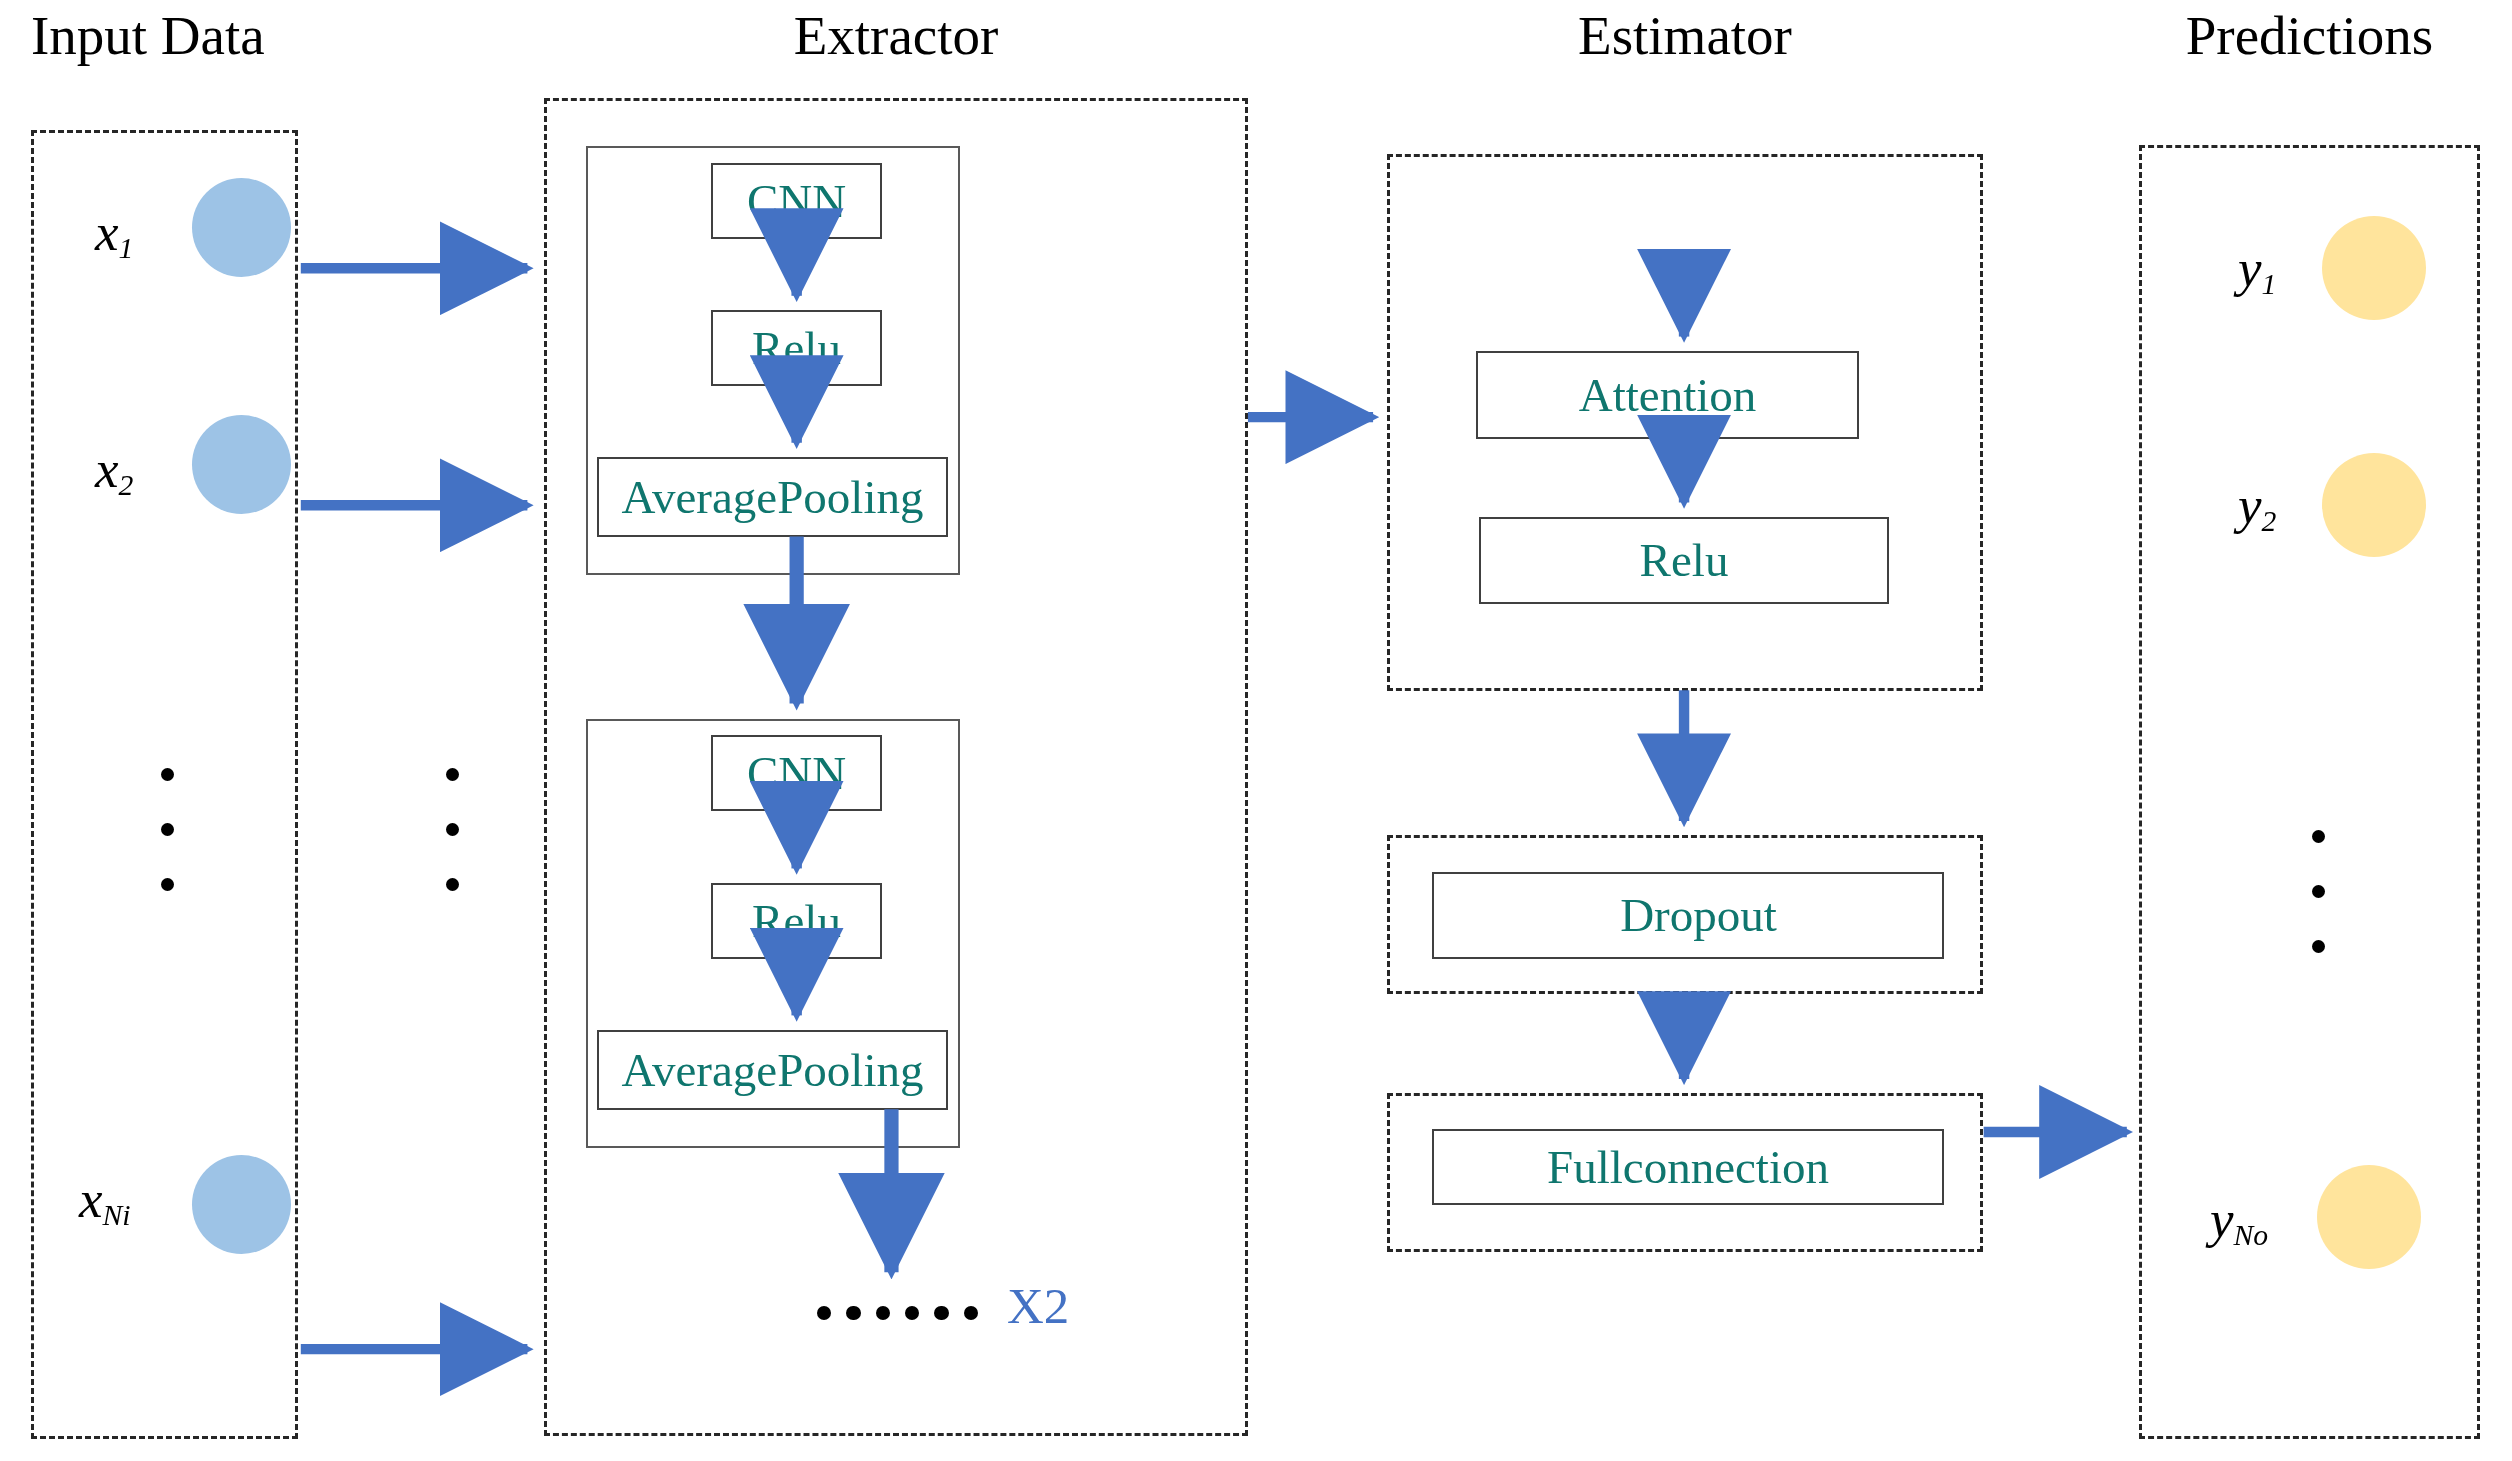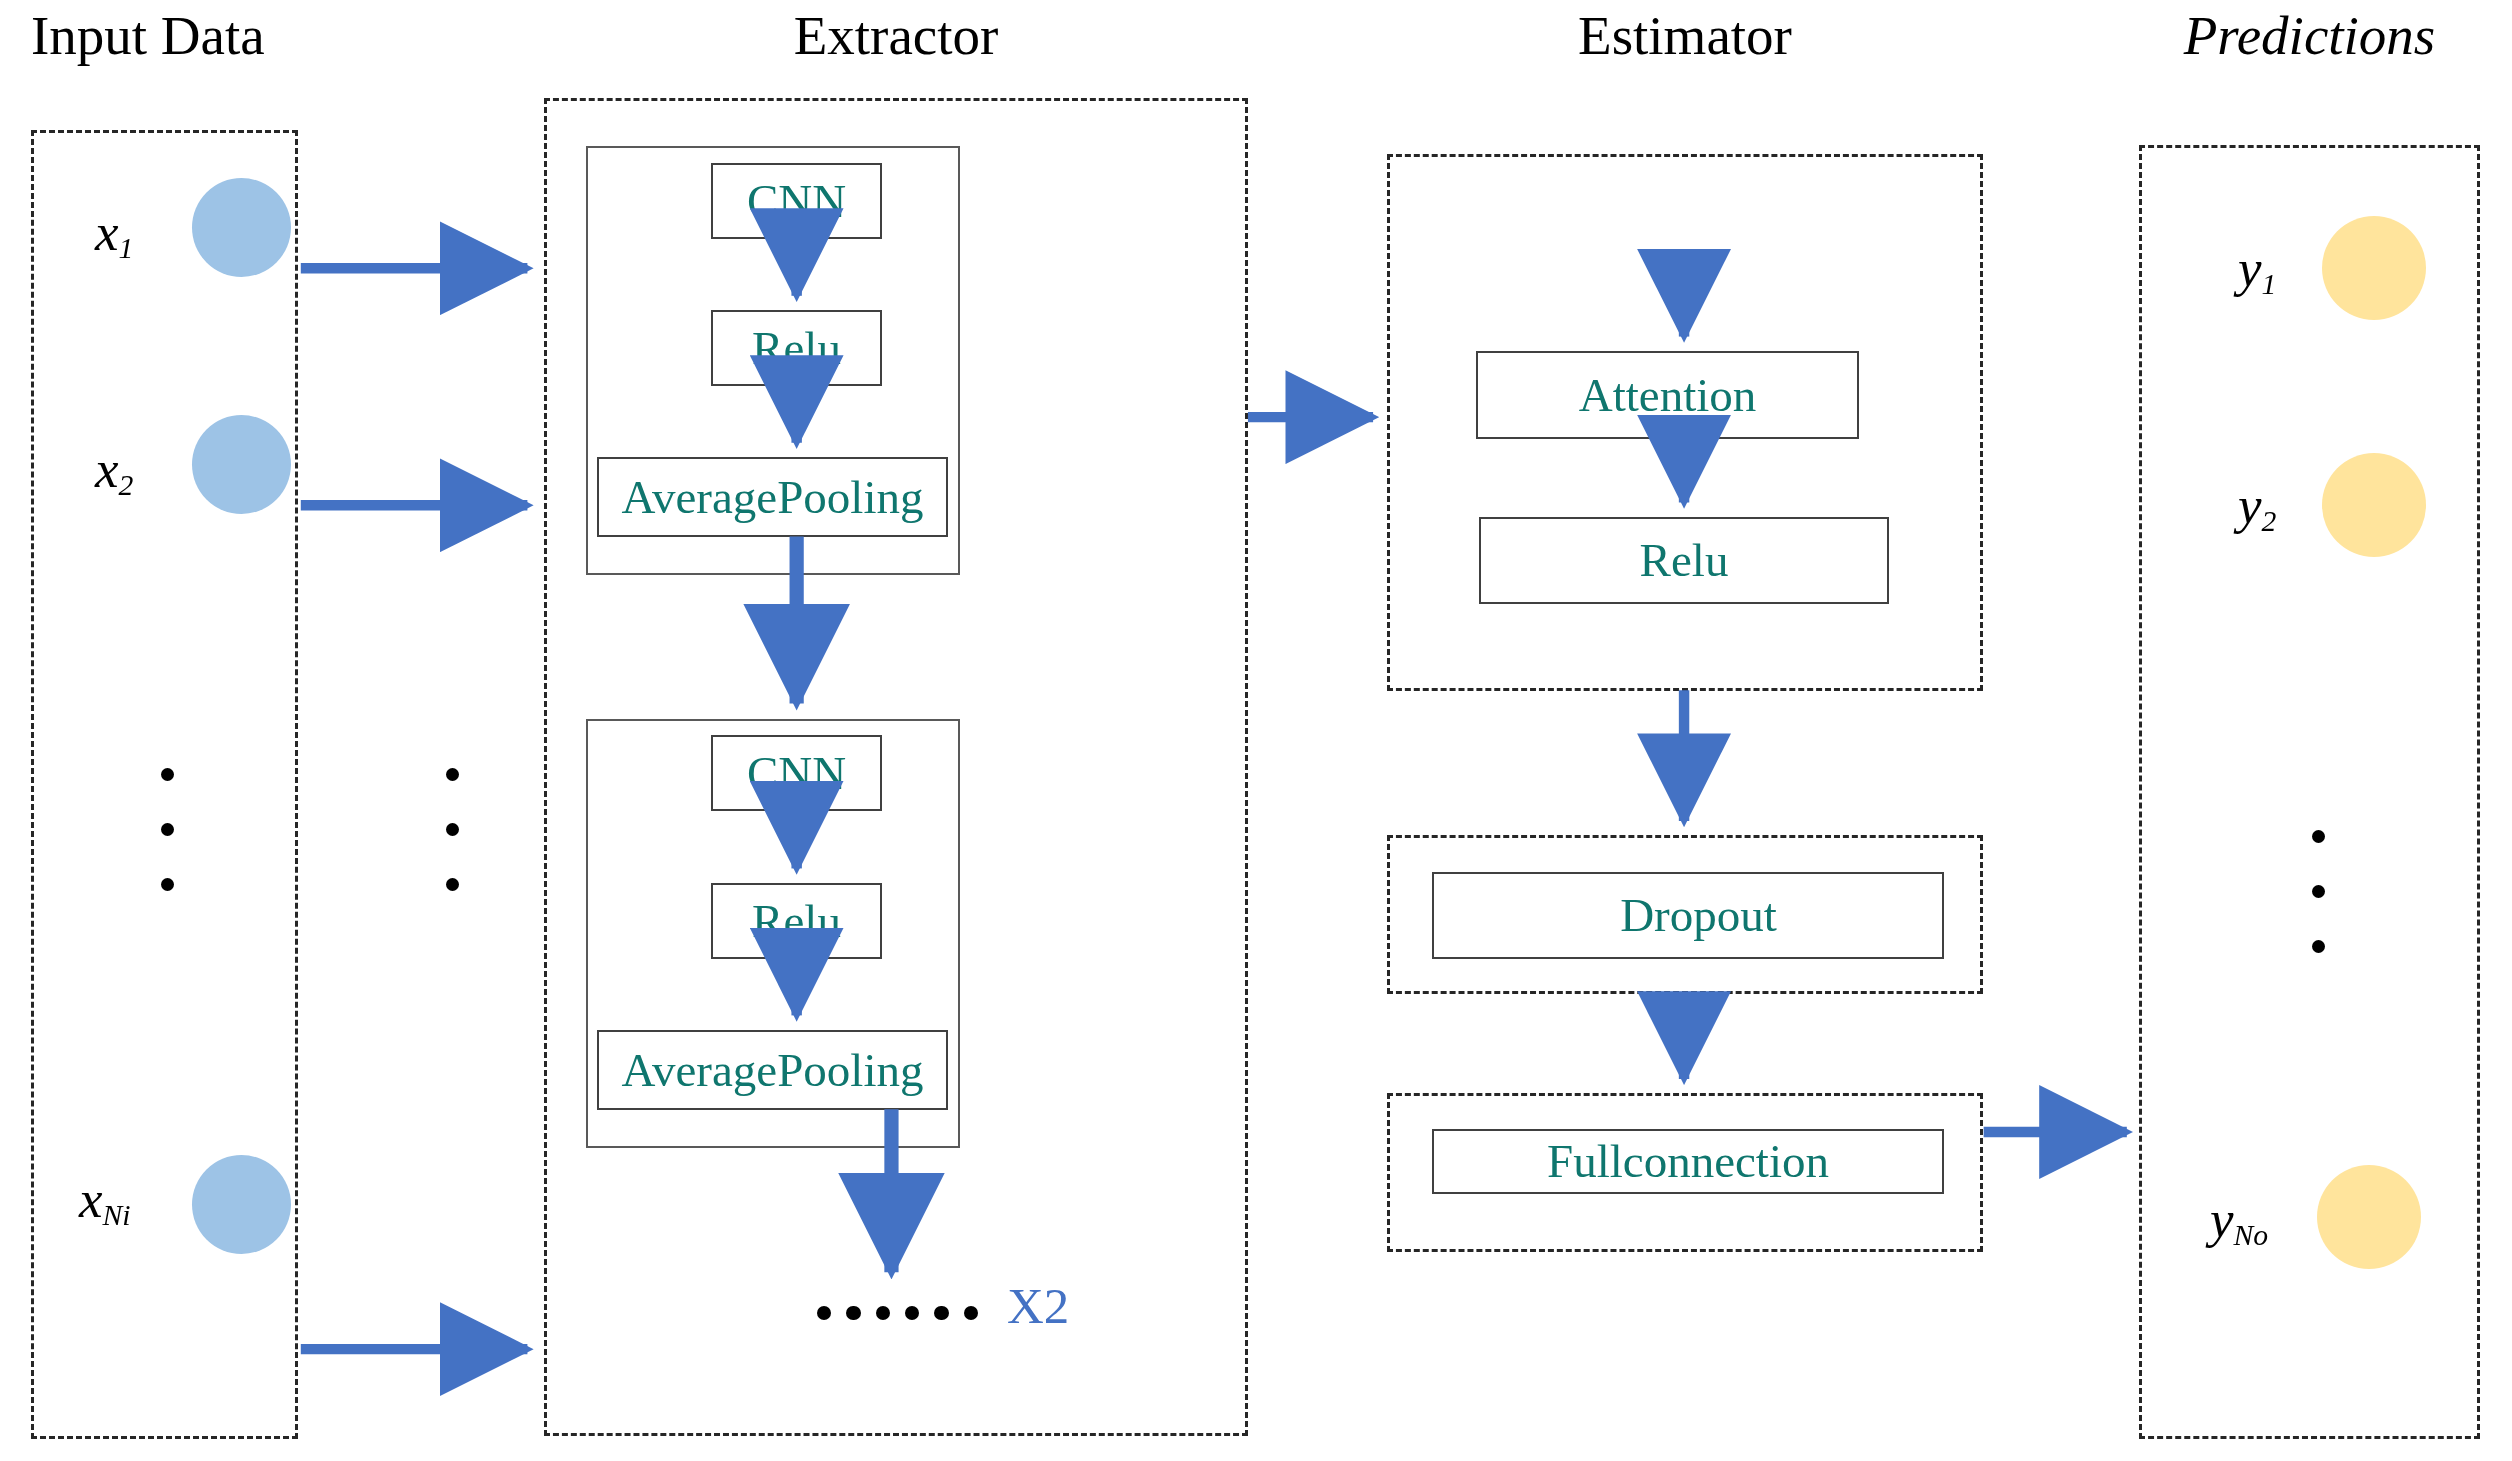--- a/index.html
+++ b/index.html
@@ -137,21 +137,21 @@
   }
 </style>
 </head>
 <body>
 
 <div id="canvas">
 
   <div class="caption" style="left:31px; top:7.6px; width:267px; text-align:left;">Input Data</div>
   <div class="caption" style="left:544px; top:7.6px; width:704px; text-align:center;">Extractor</div>
   <div class="caption" style="left:1387px; top:7.6px; width:596px; text-align:center;">Estimator</div>
-  <div class="caption" style="left:2139px; top:7.6px; width:341px; text-align:center;font-style:italic;">Predictions</div>
+  <div class="caption" style="left:2139px; top:7.6px; width:341px; text-align:center;">Predictions</div>
 
   <div class="dashed-box" style="left:31px; top:130px; width:267px; height:1309px;"></div>
 
   <div class="varlabel" style="left:95px; top:206px;">
     <span>x</span><sub>1</sub>
   </div>
   <div class="circle input" style="left:192px; top:178px; width:99px; height:99px;"></div>
 
   <div class="varlabel" style="left:95px; top:443px;">
     <span>x</span><sub>2</sub>
@@ -198,21 +198,21 @@
   <div class="repeat-label" style="left:1007px; top:1281px;">X2</div>
 
   <div class="dashed-box" style="left:1387px; top:154px; width:596px; height:537px;"></div>
   <div class="node" style="left:1476px; top:351px; width:383px; height:88px;">Attention</div>
   <div class="node" style="left:1479px; top:517px; width:410px; height:87px;">Relu</div>
 
   <div class="dashed-box" style="left:1387px; top:835px; width:596px; height:159px;"></div>
   <div class="node" style="left:1432px; top:872px; width:512px; height:87px;padding-left:21px;">Dropout</div>
 
   <div class="dashed-box" style="left:1387px; top:1093px; width:596px; height:159px;"></div>
-  <div class="node" style="left:1432px; top:1129px; width:512px; height:65px;">Fullconnection</div>
+  <div class="node" style="left:1432px; top:1129px; width:512px; height:76px;">Fullconnection</div>
 
   <div class="dashed-box" style="left:2139px; top:145px; width:341px; height:1294px;"></div>
 
   <div class="varlabel" style="left:2238px; top:242px;">
     <span>y</span><sub>1</sub>
   </div>
   <div class="circle output" style="left:2322px; top:216px; width:104px; height:104px;"></div>
 
   <div class="varlabel" style="left:2238px; top:479px;">
     <span>y</span><sub>2</sub>

